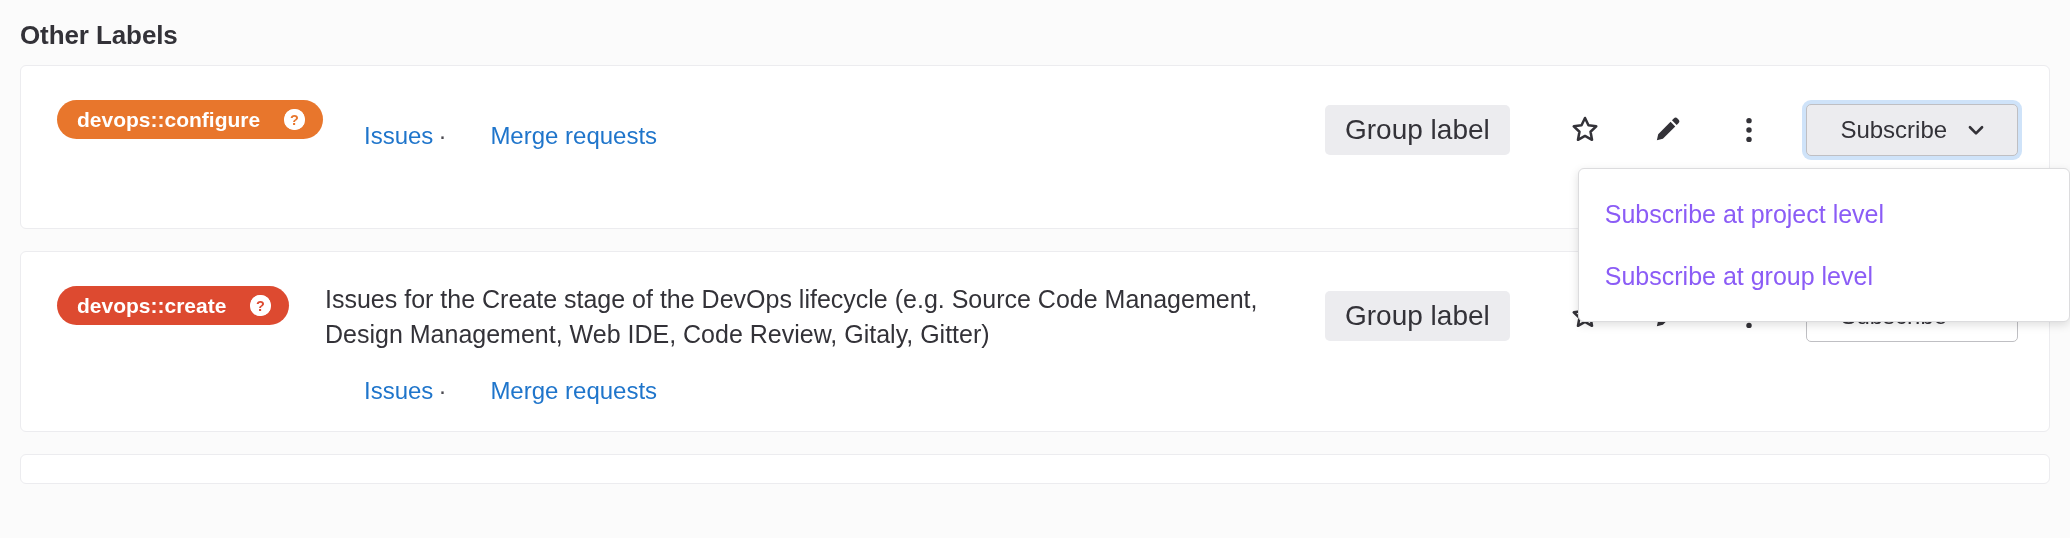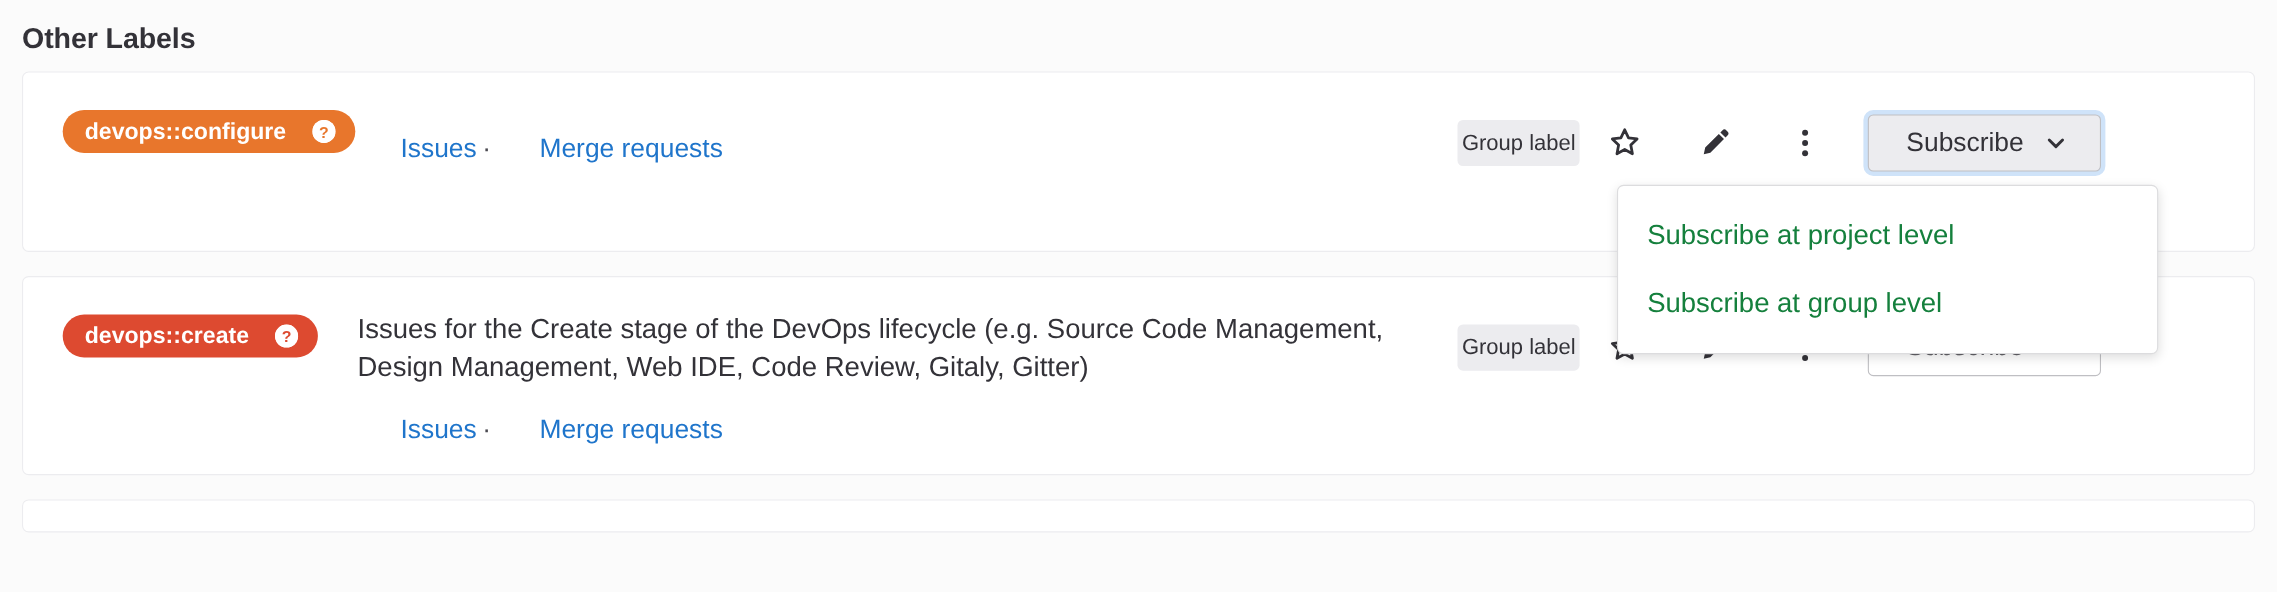--- a/index.html
+++ b/index.html
@@ -123,24 +123,25 @@
     align-items: center;
     gap: 0;
     padding-top: 8px;
     position: relative;
   }
 
   .group-pill {
     background: #ececef;
     color: #333238;
     border-radius: 5px;
-    font-size: 20px;
-    padding: 11px 4px;
+    font-size: 28px;
+    padding: 11px 20px;
     line-height: 1;
     white-space: nowrap;
+    margin-right: 34px;
   }
 
   .icon-btn {
     background: none;
     border: none;
     padding: 0;
     margin: 0 26px;
     cursor: pointer;
     display: inline-flex;
     align-items: center;
@@ -188,21 +189,21 @@
     width: 492px;
     background: #ffffff;
     border: 1px solid #dcdcde;
     border-radius: 6px;
     box-shadow: 0 3px 10px rgba(0,0,0,0.13);
     padding: 14px 0 14px 0;
     z-index: 50;
   }
   .dropdown-item {
     font-size: 25px;
-    color: #15803d;
+    color: #8b5cf6;
     padding: 16px 0 16px 26px;
     line-height: 1.2;
     cursor: pointer;
     white-space: nowrap;
   }
 
   
   .card-partial {
     min-height: 30px;
     padding: 0;

